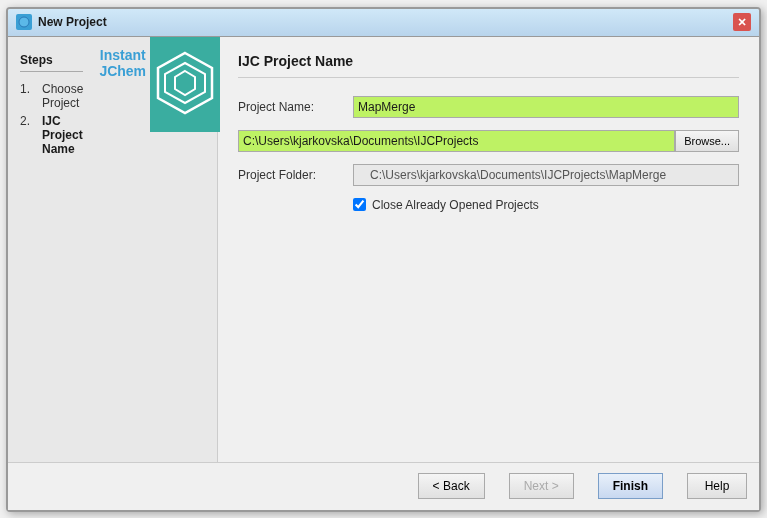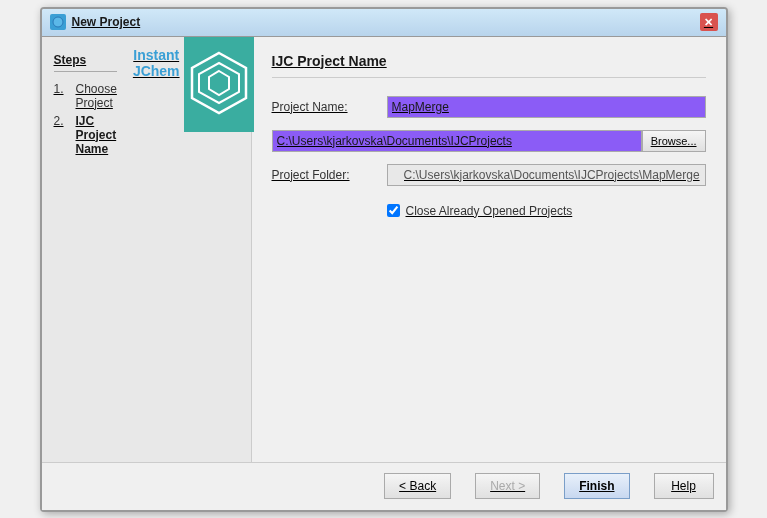--- a/index.html
+++ b/index.html
@@ -7,29 +7,28 @@
       font-family: 'Segoe UI', Tahoma, Geneva, Verdana, sans-serif;
       font-size: 12px;
       background: #f0f0f0;
       display: flex;
       align-items: center;
       justify-content: center;
       width: 767px;
       height: 518px;
     }
     .dialog {
-      width: 688px;
+      width: 755px;
       height: 505px;
       background: #f0f0f0;
       border: 2px solid #999;
       border-radius: 4px;
       display: flex;
       flex-direction: column;
       box-shadow: 2px 2px 8px rgba(0,0,0,0.3);
-      text-decoration: underline;
     }
     .title-bar {
       background: linear-gradient(to bottom, #d0e8f8, #b8d4ec);
       height: 28px;
       display: flex;
       align-items: center;
       padding: 0 8px;
       border-bottom: 1px solid #999;
       border-radius: 2px 2px 0 0;
       flex-shrink: 0;
@@ -144,21 +143,21 @@
     .form-label {
       width: 115px;
       font-size: 12px;
       color: #333;
       flex-shrink: 0;
     }
     .form-input {
       flex: 1;
       height: 22px;
       border: 1px solid #aaa;
-      background: #8b5cf6;
+      background: #bef264;
       padding: 2px 4px;
       font-size: 12px;
       font-family: inherit;
       color: #1a1a1a;
     }
     .form-input-readonly {
       background: #e8e8e8;
       color: #555;
       padding-left: 16px;
     }
@@ -168,21 +167,20 @@
       height: 22px;
       background: linear-gradient(to bottom, #f5f5f5, #e0e0e0);
       border: 1px solid #aaa;
       cursor: pointer;
       font-size: 11px;
       font-family: inherit;
     }
     .checkbox-row {
       display: flex;
       align-items: center;
-      margin-top: 6px;
       margin-left: 115px;
     }
     .checkbox-row input[type="checkbox"] {
       margin-right: 6px;
     }
     .checkbox-label {
       font-size: 12px;
       color: #333;
     }
     .dialog-footer {

